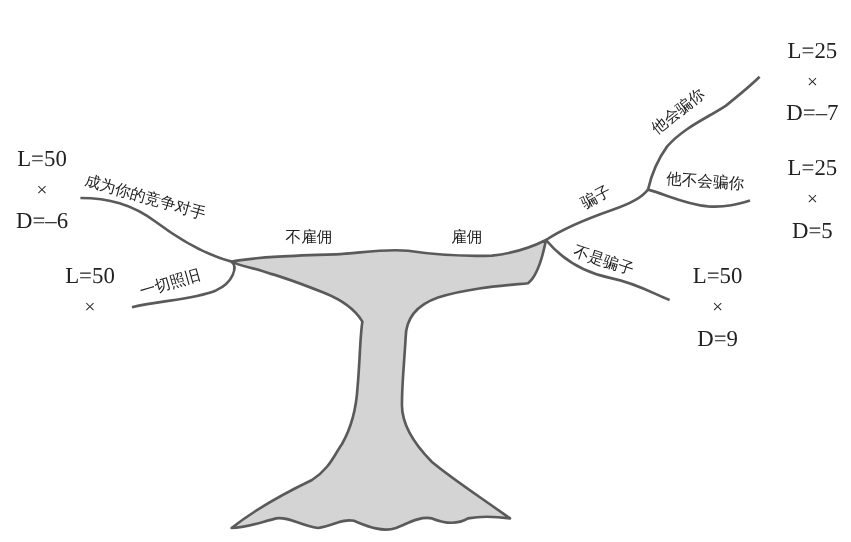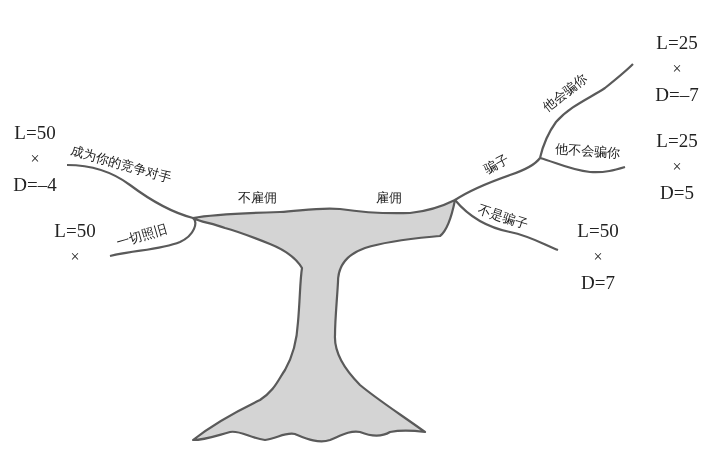--- a/index.html
+++ b/index.html
@@ -43,21 +43,21 @@
 
   <text class="lbl" transform="translate(487,174) rotate(-28)">骗子</text>
   <text class="lbl" transform="translate(547,112) rotate(-38)">他会骗你</text>
   <text class="lbl" transform="translate(555,153) rotate(4)">他不会骗你</text>
   <text class="lbl" transform="translate(477,213) rotate(18)">不是骗子</text>
 </svg>
 
 <div class="outcome" style="left:0px; top:120px;">
   <div>L=50</div>
   <div class="times">×</div>
-  <div>D=–4</div>
+  <div>D=–6</div>
 </div>
 
 <div class="outcome" style="left:40px; top:218px;">
   <div>L=50</div>
   <div class="times">×</div>
 </div>
 
 <div class="outcome" style="left:642px; top:30px;">
   <div>L=25</div>
   <div class="times">×</div>
@@ -66,14 +66,14 @@
 
 <div class="outcome" style="left:642px; top:128px;">
   <div>L=25</div>
   <div class="times">×</div>
   <div>D=5</div>
 </div>
 
 <div class="outcome" style="left:563px; top:218px;">
   <div>L=50</div>
   <div class="times">×</div>
-  <div>D=7</div>
+  <div>D=9</div>
 </div>
 
 </body></html>

